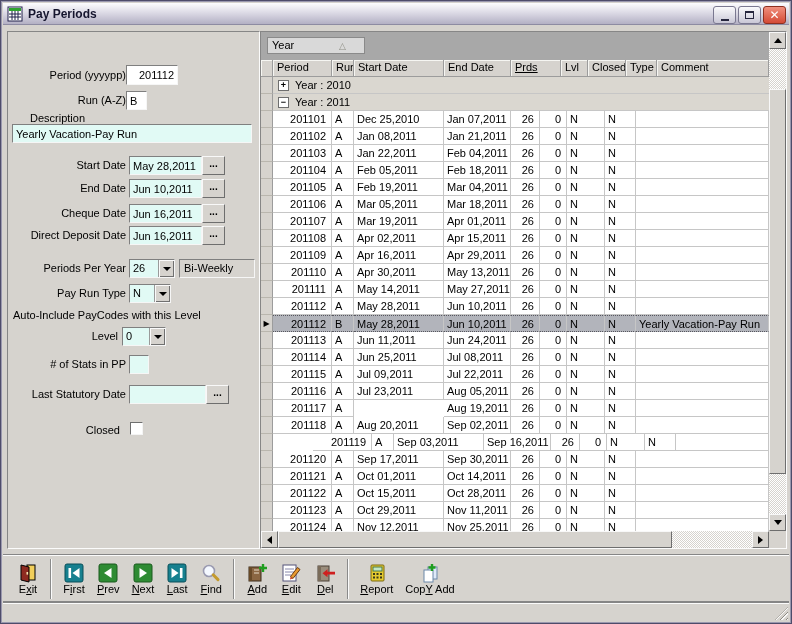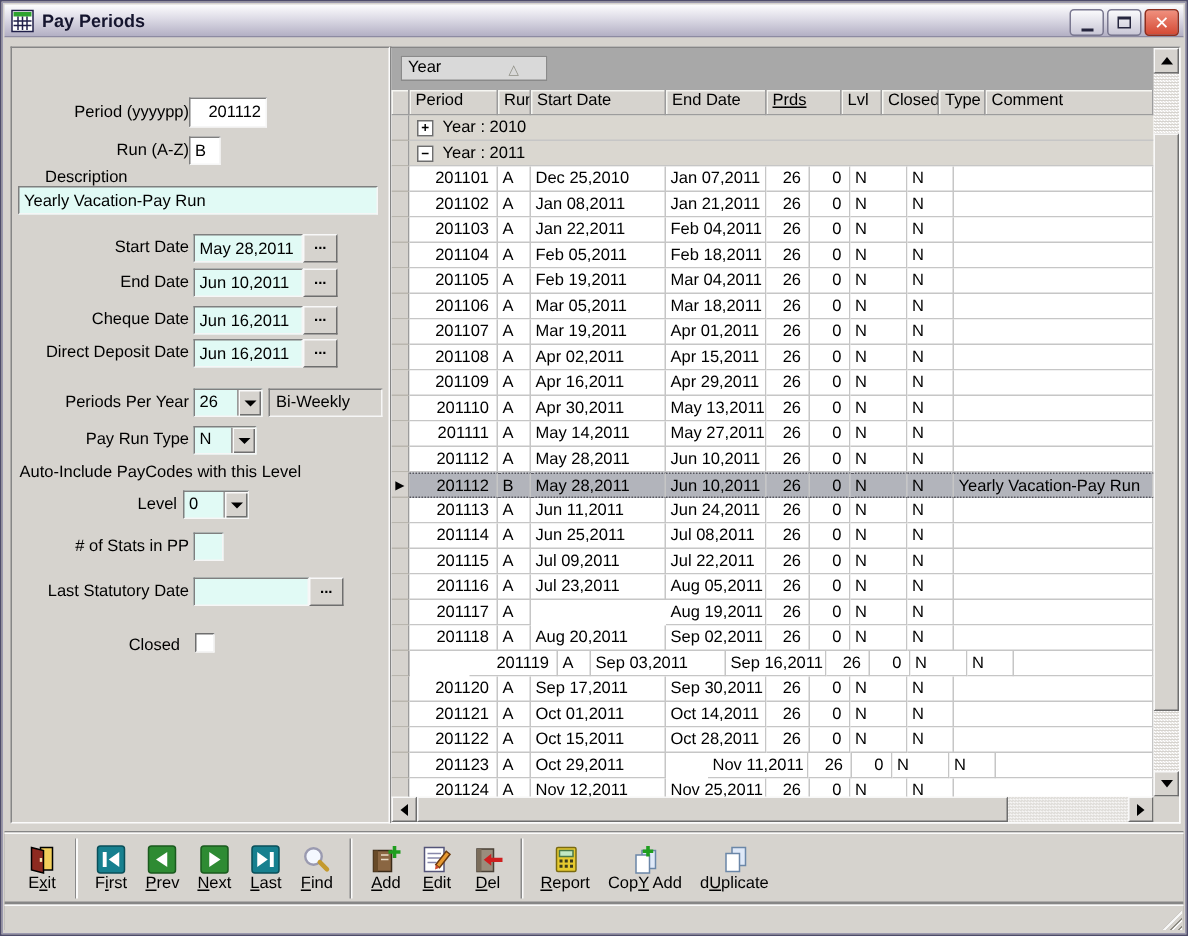--- a/index.html
+++ b/index.html
@@ -518,21 +518,21 @@
               <div class="gcell ar-right" style="width: 27px;">0</div>
               <div class="gcell" style="width: 38px;">N</div>
               <div class="gcell" style="width: 31px;">N</div>
               <div class="gcell" style="width: 130px; flex: 1 1 0%;"></div>
             </div>
             <div class="grow">
               <div class="ind"></div>
               <div class="gcell ar-right" style="width: 59px;">201123</div>
               <div class="gcell" style="width: 22px;">A</div>
               <div class="gcell" style="width: 90px;">Oct 29,2011</div>
-              <div class="gcell" style="width: 67px; margin-left: 28px;">Nov 11,2011</div>
+              <div class="gcell" style="width: 67px;">Nov 11,2011</div>
               <div class="gcell ar-right" style="width: 29px;">26</div>
               <div class="gcell ar-right" style="width: 27px;">0</div>
               <div class="gcell" style="width: 38px;">N</div>
               <div class="gcell" style="width: 31px;">N</div>
               <div class="gcell" style="width: 130px; flex: 1 1 0%;"></div>
             </div>
             <div class="grow">
               <div class="ind"></div>
               <div class="gcell ar-right" style="width: 59px;">201124</div>
               <div class="gcell" style="width: 22px;">A</div>
@@ -686,29 +686,20 @@
         <button class="tbtn">
           <span class="ticon">
             <svg viewBox="0 0 22 20">
               <rect x="9" y="4" width="9" height="12" fill="#dfe9f8" stroke="#6b87a8"></rect>
               <rect x="5" y="7" width="9" height="12" fill="#fff" stroke="#6b87a8"></rect>
               <path d="M13 1 V8 M9.5 4.5 H16.5" stroke="#1f9e1f" stroke-width="2.4"></path>
             </svg>
           </span>
           <span class="tlabel">Cop<u>Y</u> Add</span>
         </button>
-        <button class="tbtn">
-          <span class="ticon">
-            <svg viewBox="0 0 22 20">
-              <rect x="9" y="2" width="9" height="12" fill="#dfe9f8" stroke="#6b87a8"></rect>
-              <rect x="5" y="6" width="9" height="12" fill="#fff" stroke="#6b87a8"></rect>
-            </svg>
-          </span>
-          <span class="tlabel">d<u>U</u>plicate</span>
-        </button>
       </div>
 
     <div class="statusbar">
       <span></span>
       <div class="grip"></div>
     </div>
   </div>
 </div>
 
 </body></html>

